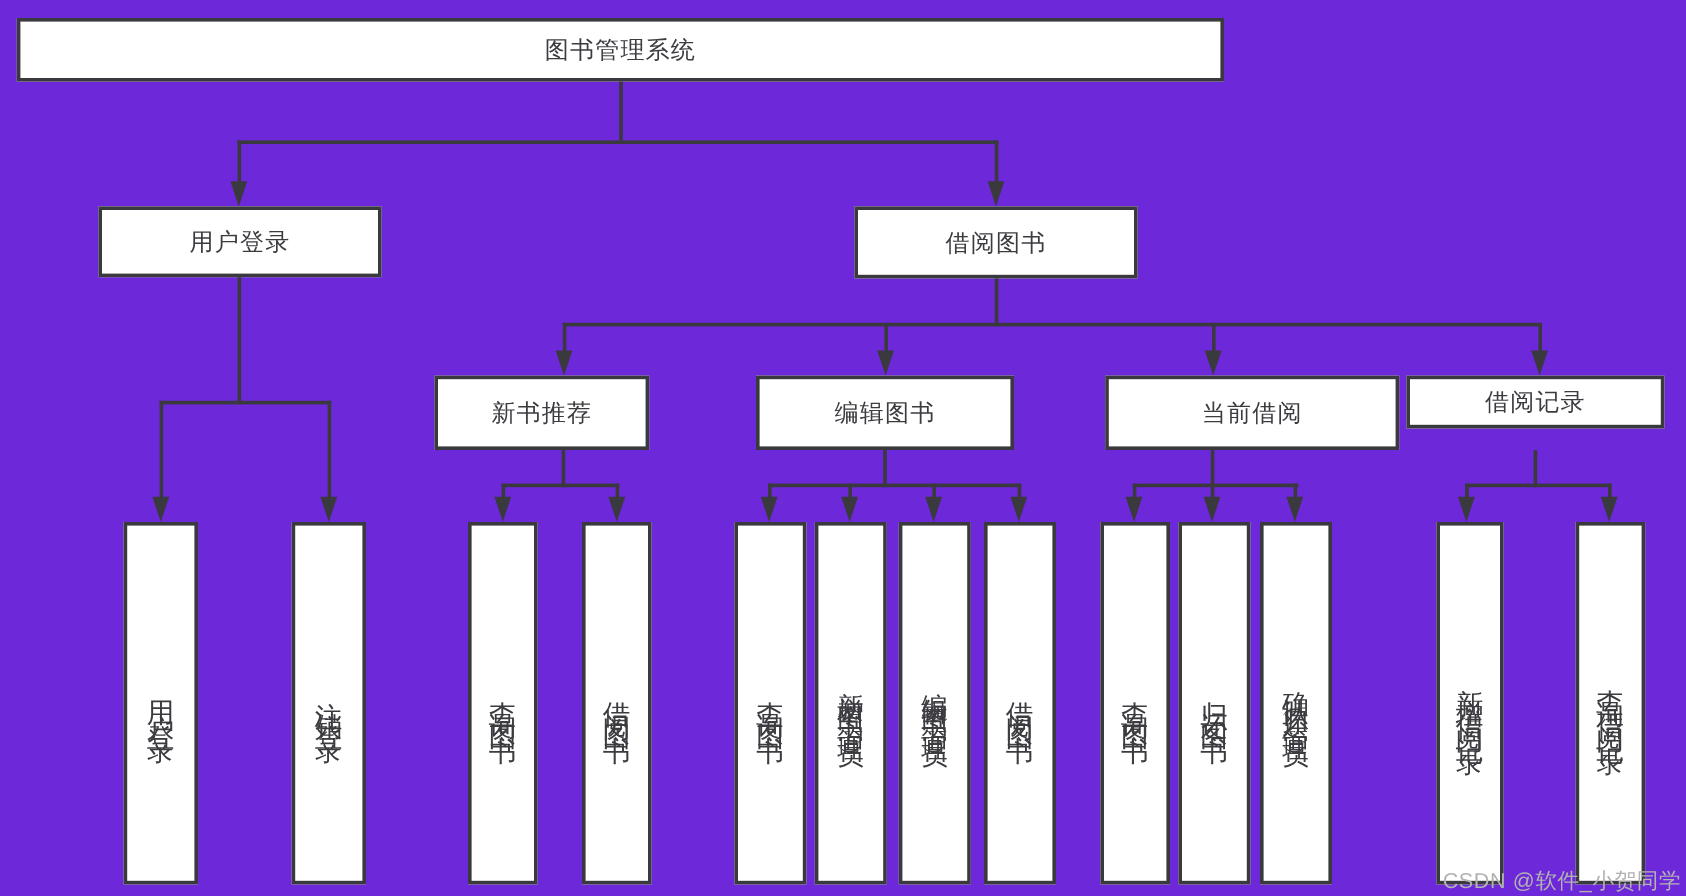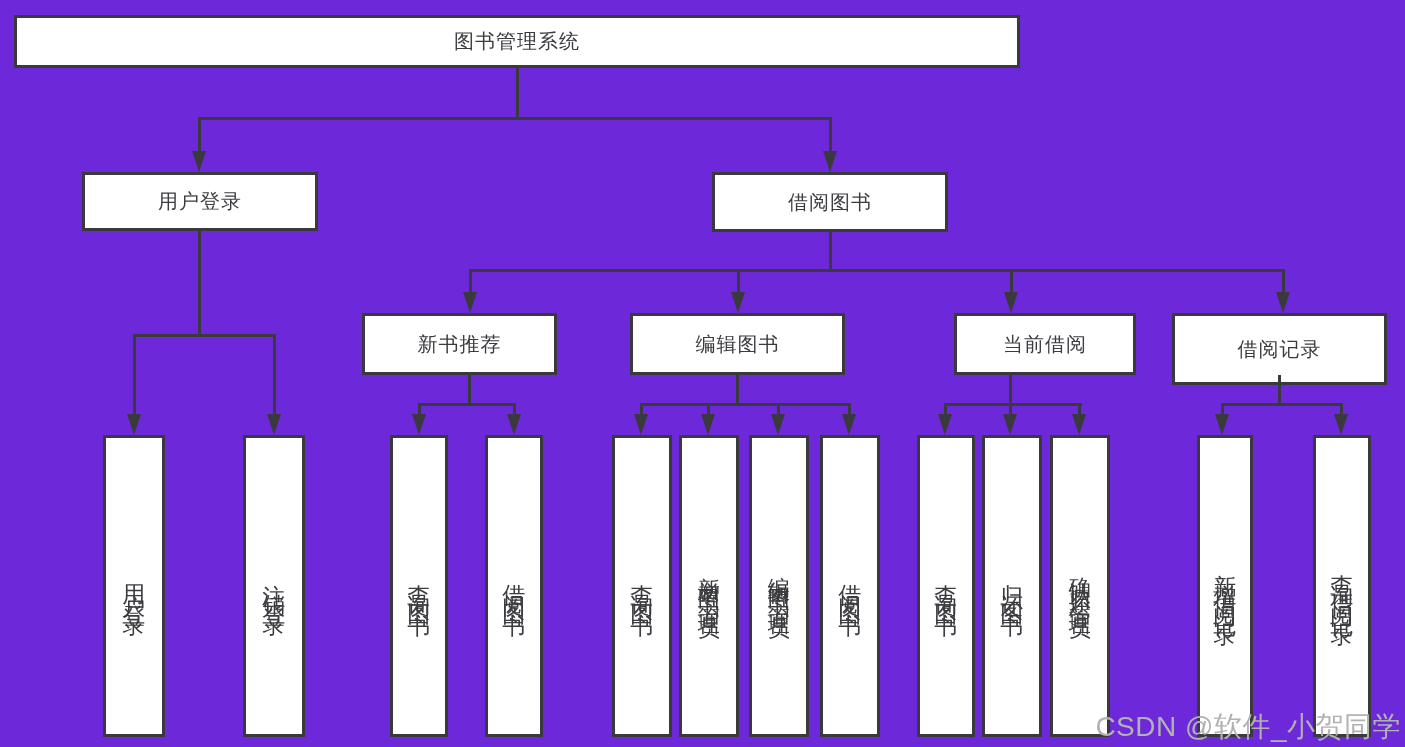--- a/index.html
+++ b/index.html
@@ -21,21 +21,21 @@
   .lv,.lh{position:absolute;background:#3a3a3e;}
   .lv{width:3px;}
   .lh{height:3px;}
   .arr{
     position:absolute;width:0;height:0;
     border-left:7px solid transparent;border-right:7px solid transparent;
     border-top:21px solid #3a3a3e;
   }
   #watermark{
     position:absolute;right:4px;bottom:1px;
-    font-size:28px;color:#b2b2b2;letter-spacing:0.5px;
+    font-size:18px;color:#b2b2b2;letter-spacing:0.5px;
     white-space:nowrap;
   }
 </style>
 </head>
 <body>
 
 <div id="stage">
 
   <div class="box hlabel" style="left:14px;top:15px;width:1006px;height:53px">图书管理系统</div>
 
@@ -60,24 +60,24 @@
   <div class="lh" style="left:469px;top:269px;width:816px"></div>
   <div class="lv" style="left:469px;top:269px;height:26px"></div>
   <div class="arr" style="left:463px;top:292px"></div>
   <div class="lv" style="left:737px;top:269px;height:26px"></div>
   <div class="arr" style="left:731px;top:292px"></div>
   <div class="lv" style="left:1010px;top:269px;height:26px"></div>
   <div class="arr" style="left:1004px;top:292px"></div>
   <div class="lv" style="left:1282px;top:269px;height:26px"></div>
   <div class="arr" style="left:1276px;top:292px"></div>
 
-  <div class="box hlabel" style="left:362px;top:313px;width:195px;height:62px">新书推荐</div>
+  <div class="box hlabel" style="left:362px;top:313px;width:179px;height:62px">新书推荐</div>
   <div class="box hlabel" style="left:630px;top:313px;width:215px;height:62px">编辑图书</div>
-  <div class="box hlabel" style="left:954px;top:313px;width:182px;height:62px">当前借阅</div>
-  <div class="box hlabel" style="left:1172px;top:313px;width:215px;height:72px">借阅记录</div>
+  <div class="box hlabel" style="left:921px;top:313px;width:245px;height:62px">当前借阅</div>
+  <div class="box hlabel" style="left:1172px;top:313px;width:215px;height:44px">借阅记录</div>
 
   <div class="lv" style="left:468px;top:375px;height:31px"></div>
   <div class="lh" style="left:418px;top:403px;width:98px"></div>
   <div class="lv" style="left:418px;top:403px;height:13px"></div>
   <div class="arr" style="left:412px;top:414px"></div>
   <div class="lv" style="left:513px;top:403px;height:13px"></div>
   <div class="arr" style="left:507px;top:414px"></div>
 
   <div class="lv" style="left:736px;top:375px;height:31px"></div>
   <div class="lh" style="left:640px;top:403px;width:211px"></div>

